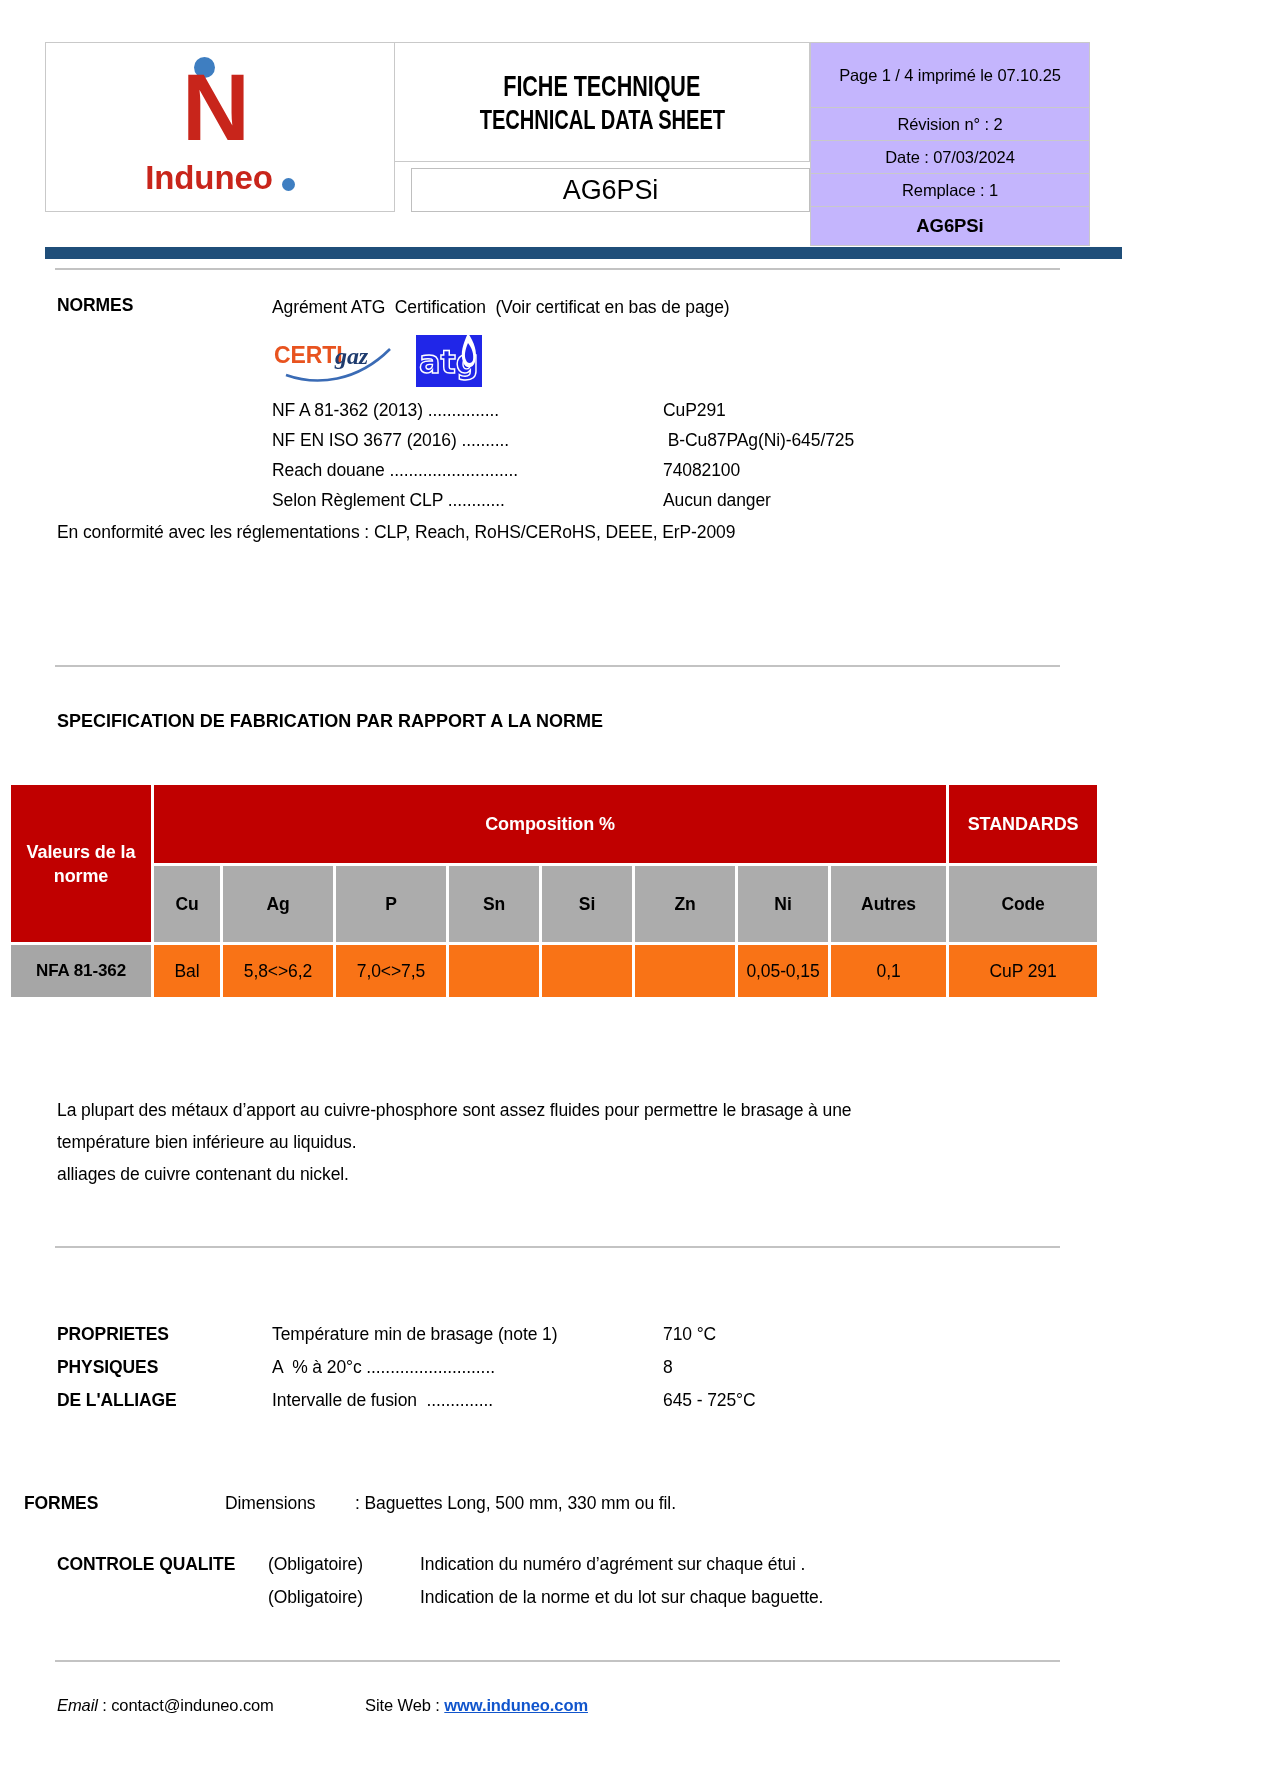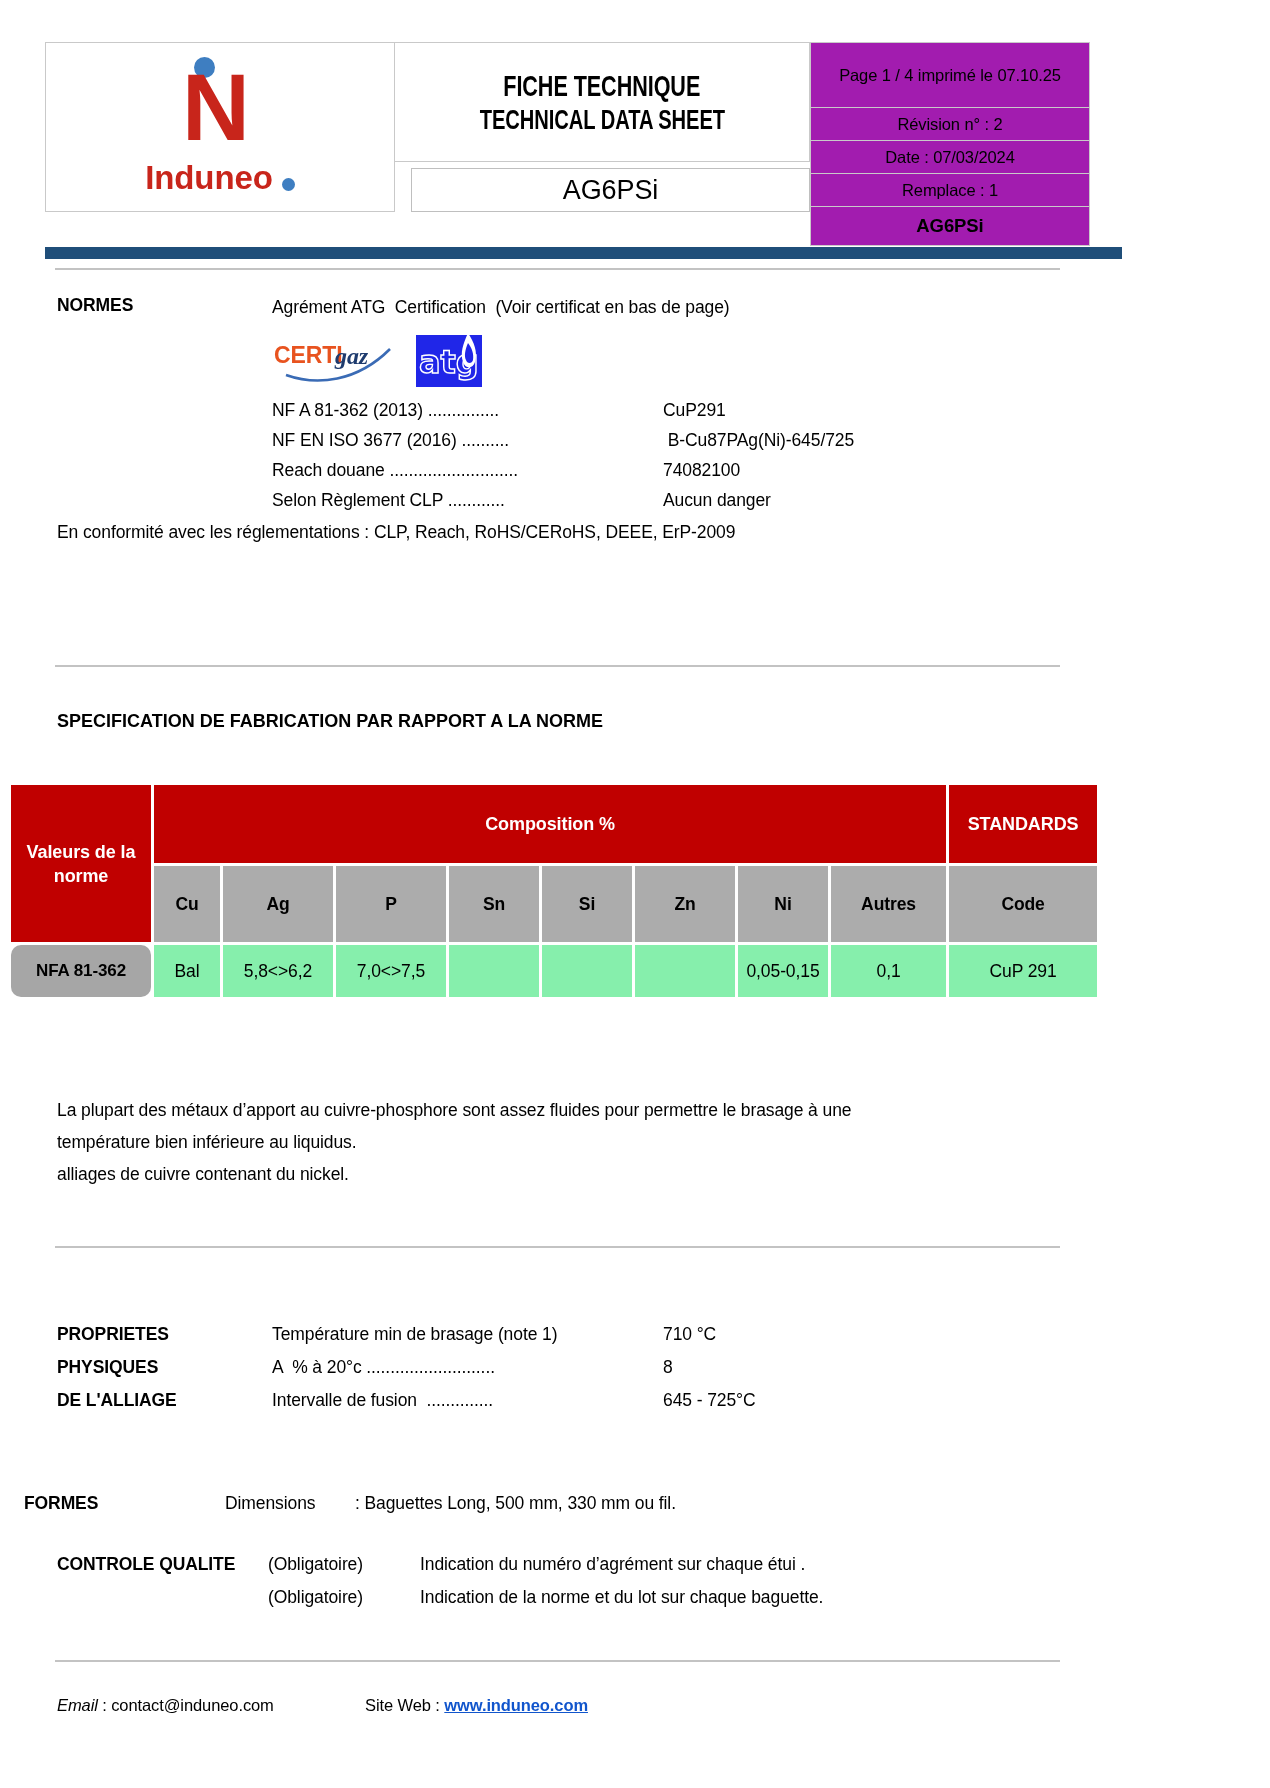--- a/index.html
+++ b/index.html
@@ -20,21 +20,21 @@
   .title-box { height:118px; border-top:1px solid #C9C9C9; border-right:1px solid #C9C9C9; border-bottom:1px solid #C9C9C9;
                display:flex; flex-direction:column; align-items:center; justify-content:center; }
   .title-l1, .title-l2 { font-weight:bold; transform:scaleX(.72); display:inline-block; white-space:nowrap; }
   .title-l1 { font-size:30px; line-height:35px; }
   .title-l2 { font-size:28px; line-height:33px; }
   .product-box { margin:6px 0 0 16px; height:42px; border:1px solid #BFBFBF;
                  display:flex; align-items:center; justify-content:center; font-size:27px; }
 
   .cell-info { width:280px; display:flex; flex-direction:column; font-size:16.5px; text-align:center; box-sizing:border-box; }
   .info-row { border:1px solid #C9C9C9; margin-top:-1px; box-sizing:border-box;
-              display:flex; align-items:center; justify-content:center; background:#a21caf; }
+              display:flex; align-items:center; justify-content:center; background:#c4b5fd; }
   .info-row:first-child { margin-top:0; height:66px; line-height:24px; padding:2px 14px; }
   .ir-s { height:34px; }
   .ir-p { height:40px; font-weight:bold; font-size:18.5px; }
 
   .navy-bar { height:12px; background:#1F4E79; margin:0 148px 0 45px; }
   .rule { height:0; border:none; border-top:2px solid #C3C3C3; margin-left:55px; margin-right:210px; }
   .r1 { margin-top:9px; }
 
   
   .normes { margin-top:23px; position:relative; font-size:17.5px; }
@@ -52,22 +52,22 @@
   
   .comp-table { margin:50px 0 0 8px; border-collapse:separate; border-spacing:3px; table-layout:fixed;
                 width:1092px; font-size:17.5px; }
   .comp-table th, .comp-table td { text-align:center; vertical-align:middle; padding:0; overflow:hidden; }
   .hdr-red { background:#C00000; color:#fff; font-weight:bold; font-size:18px; }
   .corner-cell { line-height:24px; }
   .row-top { height:78px; }
   .row-sub { height:76px; }
   .hdr-gray { background:#ACACAC; color:#000; font-weight:bold;margin-left:8px; }
   .row-data { height:52px; }
-  .cell-label { background:#A6A6A6; font-weight:bold; font-size:17px;border-radius:10px; }
-  .cell-val { background:#86efac; }
+  .cell-label { background:#A6A6A6; font-weight:bold; font-size:17px; }
+  .cell-val { background:#f97316; }
 
   
   .para { margin:94px 0 0 57px; line-height:32px; font-size:17.5px; }
   .r3 { margin-top:56px; }
 
   
   .props { margin-top:70px; font-size:17.5px; }
   .prop-row, .forme-row, .ctrl-row { display:flex; line-height:33px; }
   .col-a { margin-left:57px; width:215px; font-weight:bold; white-space:pre-wrap; }
   .col-b { width:391px; white-space:pre-wrap; }

